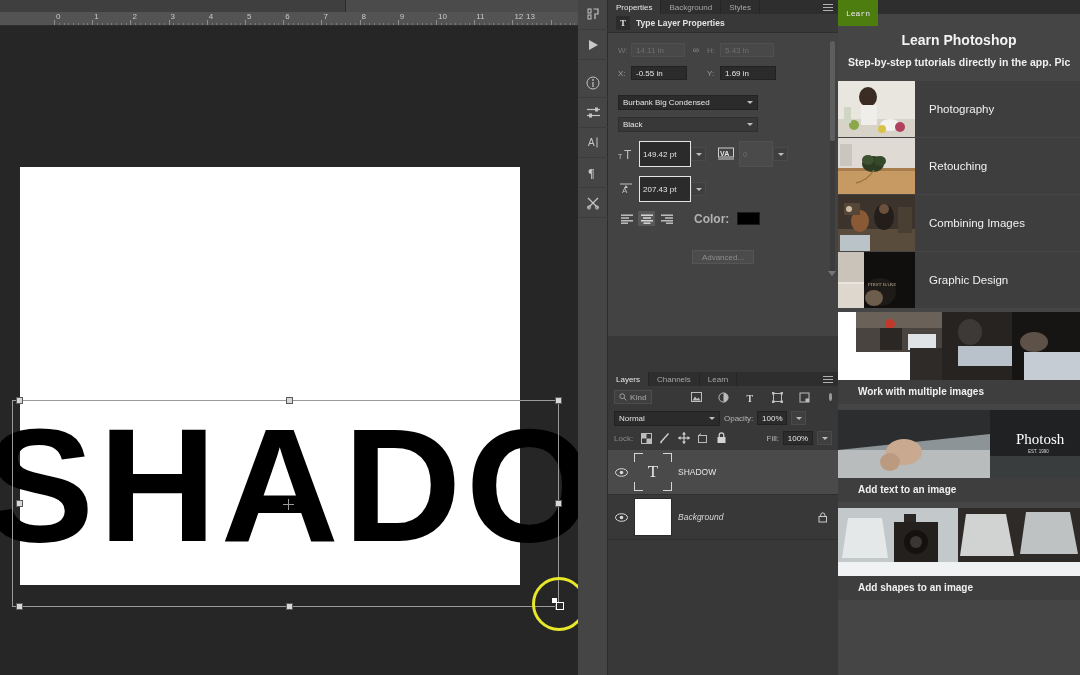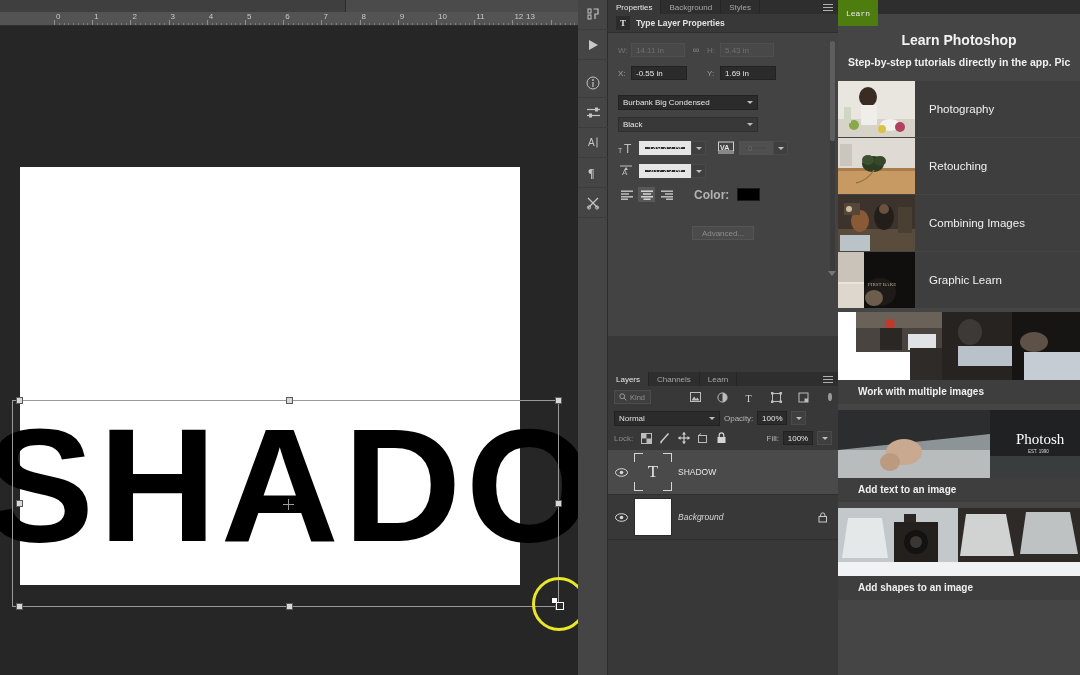--- a/index.html
+++ b/index.html
@@ -175,23 +175,23 @@
   .pselect .chev {
     position: absolute; right: 4px; top: 5px;
     width: 0; height: 0; border-left: 3px solid transparent;
     border-right: 3px solid transparent; border-top: 3.5px solid #bdbdbd;
   }
   .pselect.sub { background: #383838; border-color: #2e2e2e; }
   .sel-full { width: 140px; }
   .sel-style { width: 140px; }
 
   .tinyfield {
-    background: #2b2b2b; border: 6px solid #e5e5e5; height: 14px; width: 44px;
+    background: #2b2b2b; border: 1px solid #e5e5e5; height: 14px; width: 44px;
     font-size: 8px; color: #e6e6e6; display: flex; align-items: center;
-    padding: 1px 3px; position: relative;
+    padding: 12px 3px; position: relative;
   }
   .tinyfield.dim { background: #4a4a4a; border-color: #505050; color: #6b6b6b; }
   .metric-ico { width: 17px; height: 14px; margin-right: 4px; }
 
   .alignrow { display: flex; align-items: center; gap: 3px; margin-top: 2px; }
   .alignbtn {
     width: 17px; height: 15px; display: flex; align-items: center;
     justify-content: center; background: transparent;
   }
   .alignbtn.active { background: #585858; }
@@ -218,21 +218,21 @@
     width: 0; height: 0; border-left: 4px solid transparent;
     border-right: 4px solid transparent; border-top: 5px solid #777;
   }
 
   
   .layerspanel {
     position: absolute; left: 0; top: 372px; width: 230px; height: 303px;
     background: #383838;
   }
   .filterrow {
-    height: 22px; display: flex; align-items: center; padding: 0 6px; gap: 16px;
+    height: 22px; display: flex; align-items: center; padding: 0 6px; gap: 16px; font-weight: bold;
   }
   .searchbox {
     width: 70px; height: 14px; background: #3f3f3f; border: 1px solid #4d4d4d;
     display: flex; align-items: center; gap: 3px; padding: 0 4px;
     font-size: 7.5px; color: #8f8f8f;
   }
   .ficon { width: 14px; height: 14px; display: flex; align-items: center; justify-content: center; }
   .toggle-dot { width: 8px; height: 8px; border-radius: 50%; background: #9a9a9a; margin-left: 3px; }
 
   .blendrow, .lockrow {
@@ -851,21 +851,21 @@
           <svg class="ph" viewBox="0 0 77 56" preserveAspectRatio="none">
             <rect width="77" height="56" fill="#e8e4de"></rect>
             <rect x="26" y="0" width="51" height="56" fill="#100f0e"></rect>
             <rect x="0" y="0" width="26" height="30" fill="#c9c3ba"></rect>
             <ellipse cx="42" cy="40" rx="16" ry="14" fill="#1d1a17"></ellipse>
             <ellipse cx="36" cy="46" rx="9" ry="8" fill="#6d5d4c"></ellipse>
             <text x="30" y="34" font-family="Liberation Serif, serif" font-size="5" fill="#b9a98f">FIRST BAKE</text>
             <rect x="0" y="32" width="26" height="24" fill="#ddd7cd"></rect>
           </svg>
         </div>
-        <div class="catlabel">Graphic Learn</div>
+        <div class="catlabel">Graphic Design</div>
       </div>
     </div>
 
     <div class="cardlist">
       <div class="card">
         <div class="cardimg">
           <svg class="ph" viewBox="0 0 242 68" preserveAspectRatio="none">
             <rect width="242" height="68" fill="#ffffff"></rect>
             <rect x="18" y="0" width="86" height="40" fill="#4a4440"></rect>
             <rect x="18" y="0" width="86" height="16" fill="#6a6258"></rect>

